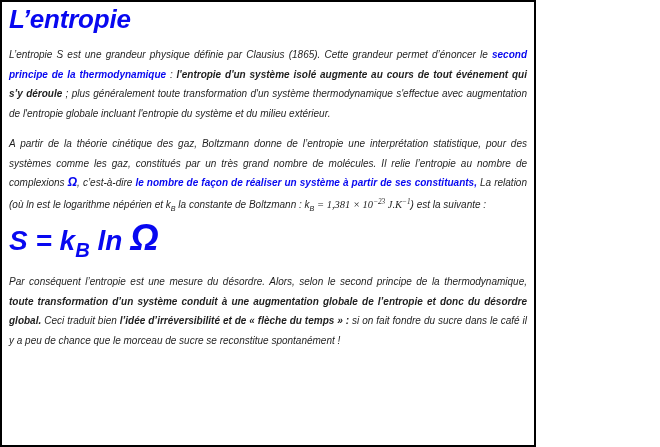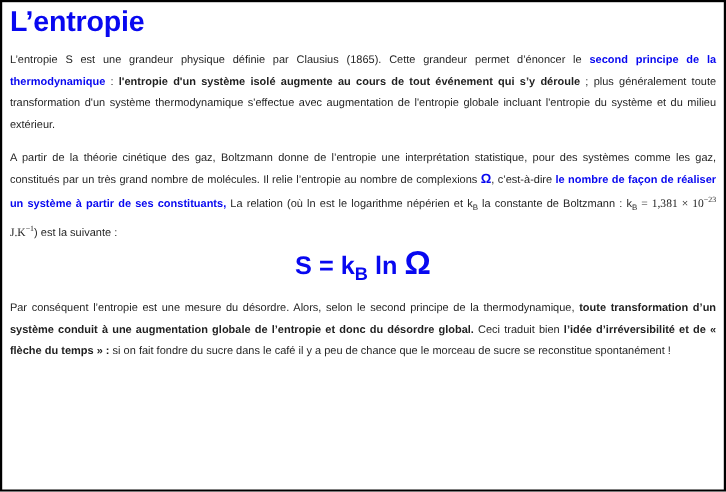--- a/index.html
+++ b/index.html
@@ -8,47 +8,48 @@
     --border:#000000;
     --paper:#ffffff;
   }
   *{margin:0;padding:0;box-sizing:border-box;}
   html,body{background:#fff;}
   body{
     width:660px;height:447px;
     font-family:"Liberation Sans","DejaVu Sans",sans-serif;
   }
   .page{
-    width:660px;height:447px;
+    width:536px;height:447px;
     background:var(--paper);
     border:2px solid var(--border);
     padding:3px 7px 4px 7px;
     overflow:hidden;
     color:var(--ink);
+    font-style:italic;
   }
   .title{
     color:var(--accent);
     font-size:26px;
     font-weight:bold;
     line-height:1.12;
     letter-spacing:-0.2px;
     margin:0 0 11px 0;
   }
   .para{
     font-size:10px;
     line-height:19.5px;
     text-align:justify;
     margin:0 0 11px 0;
     color:var(--ink);
   }
   .para.tight{margin-bottom:2px;}
   .equation{
-    text-align:center;
+    text-align:left;
     color:var(--accent);
-    font-size:23px;
+    font-size:28px;
     font-weight:bold;
     line-height:34px;
     margin:1px 0 5px 0;
   }
   
   .s-n{}
   .s-b{font-weight:bold;}
   .s-bb{font-weight:bold;color:var(--accent);}
   .s-bbo{font-weight:bold;color:var(--accent);font-size:1.2em;line-height:1;}
   .s-sub{vertical-align:sub;font-size:0.72em;}

